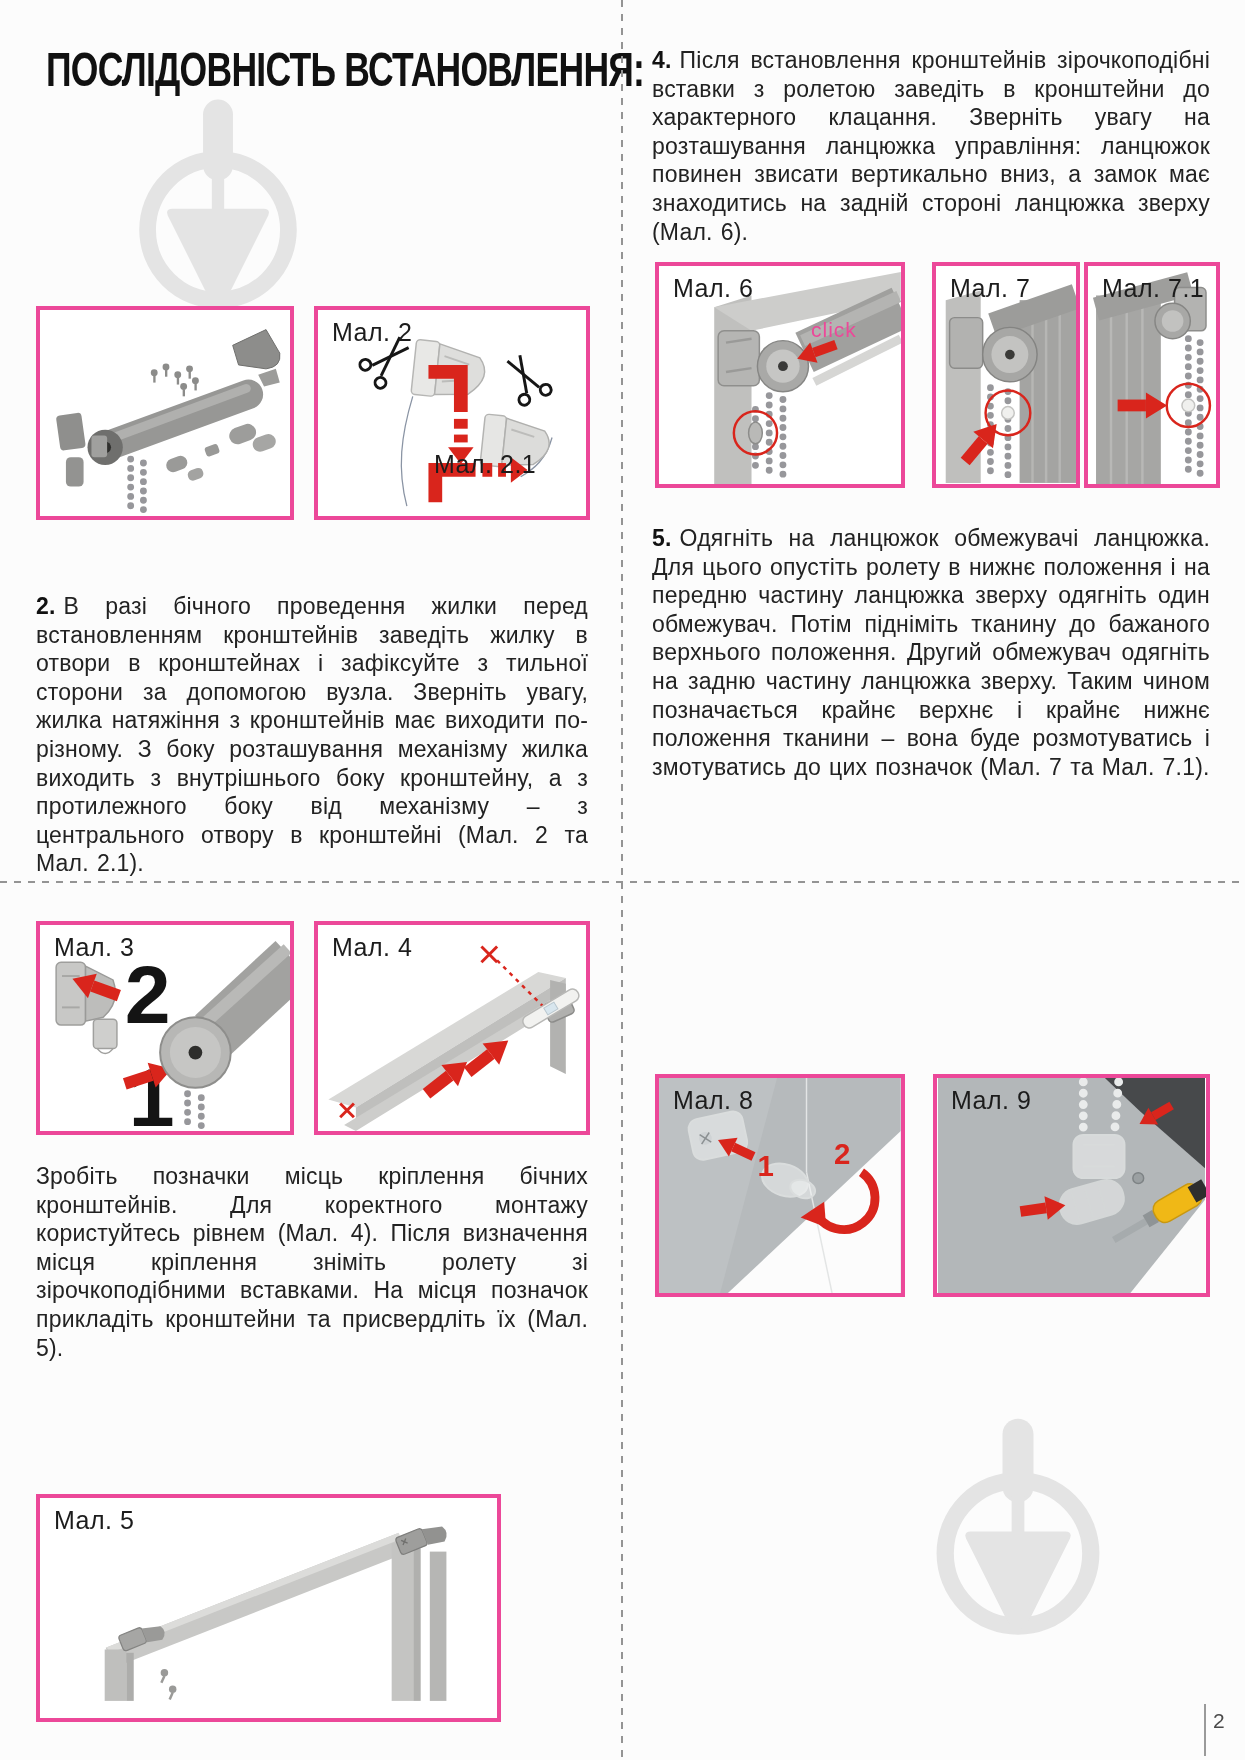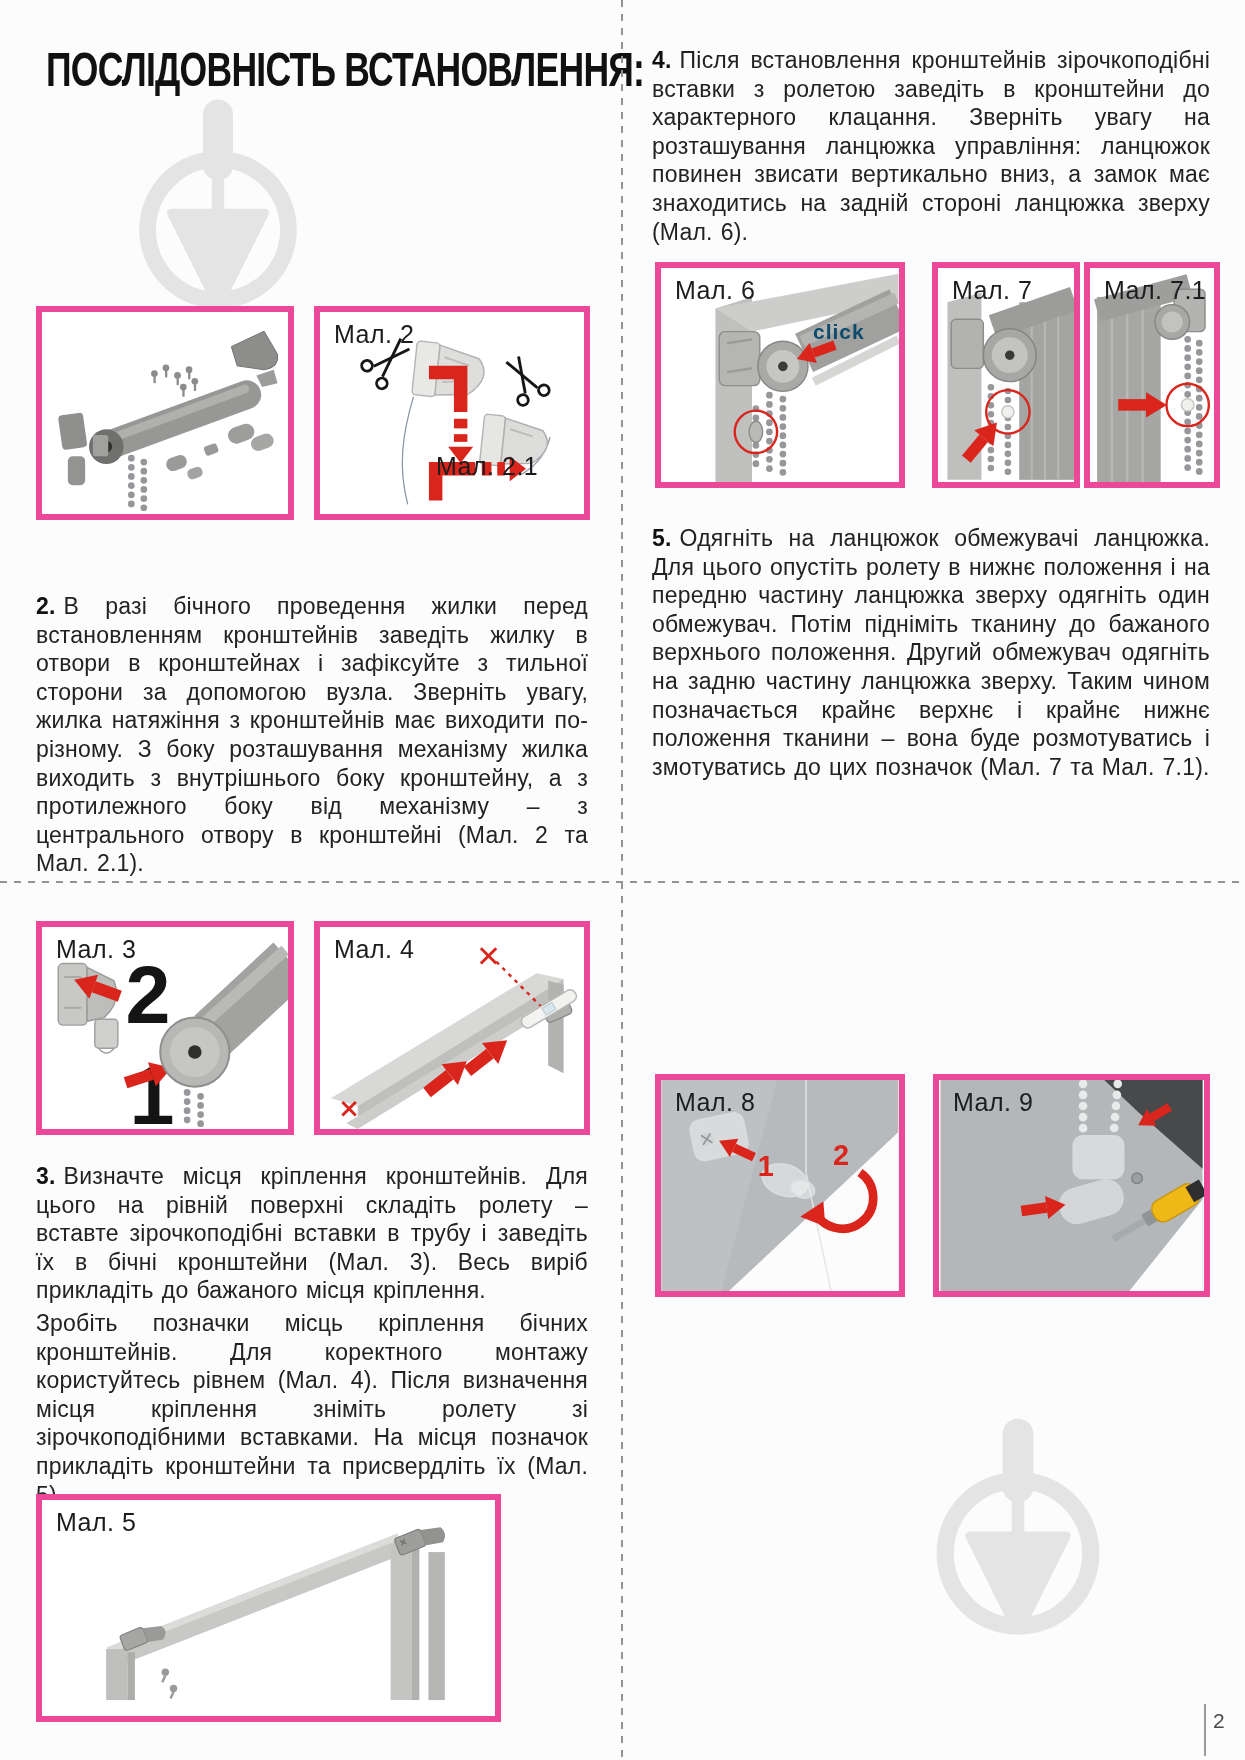--- a/index.html
+++ b/index.html
@@ -23,31 +23,31 @@
     transform:scaleX(0.74); transform-origin:left top; color:#111;
   }
   .para {
     position:absolute; z-index:2; font-size:23px; line-height:28.6px;
     text-align:justify; letter-spacing:0.2px; word-spacing:1.5px; color:#222;
   }
   .para b { font-weight:700; margin-right:8px; color:#111; }
   .para p + p { margin-top:4px; }
   .panel {
     position:absolute; z-index:2; background:#ffffff;
-    border:6px solid #ec4899; overflow:hidden;
+    border:4px solid #ec4899; overflow:hidden;
   }
   .panel svg.art { position:absolute; left:0; top:0; width:100%; height:100%; }
   .fig-label {
     position:absolute; left:14px; top:8px; z-index:4;
     font-size:25px; color:#1c1c1c; letter-spacing:0.5px;
   }
   .fig-label.inner { left:auto; top:auto; }
   .click-label {
     position:absolute; left:152px; top:52px; z-index:4;
-    font-size:21px; font-weight:700; color:#0c4a6e; letter-spacing:1px;text-align:center;
+    font-size:21px; font-weight:400; color:#ec4899; letter-spacing:1px;text-align:center;
   }
   .watermark { position:absolute; z-index:0; }
   .pagenum-line { position:absolute; left:1204px; top:1704px; width:2px; height:52px; background:#9a9a9a; z-index:2; }
   .pagenum { position:absolute; left:1213px; top:1709px; font-size:21px; color:#4a4a4a; z-index:2; }
   .arr { fill:#d9251c; }
   .chain { stroke:#97979b; stroke-width:7; stroke-linecap:round; stroke-dasharray:0 9.5; fill:none; }
   .chain-w { stroke:#e9ebeb; stroke-width:9; stroke-linecap:round; stroke-dasharray:0 11.5; fill:none; }
   .red-num { fill:#d9251c; font-weight:700; font-family:"Liberation Sans",sans-serif; }
   .blk-num { fill:#141414; font-weight:700; font-family:"Liberation Sans",sans-serif; }
   svg text { font-family:"Liberation Sans",sans-serif; }
@@ -74,21 +74,20 @@
   <div class="hdash"></div>
 
   <h1 class="title">ПОСЛІДОВНІСТЬ ВСТАНОВЛЕННЯ:</h1>
 
 
   <div class="para" style="left:36px;top:592px;width:552px">
     <b>2.</b><span>В разі бічного проведення жилки перед встановленням кронштейнів заведіть жилку в отвори в кронштейнах і зафіксуйте з тильної сторони за допомогою вузла. Зверніть увагу, жилка натяжіння з кронштейнів має виходити по-різному. З боку розташування механізму жилка виходить з внутрішнього боку кронштейну, а з протилежного боку від механізму – з центрального отвору в кронштейні (Мал. 2 та Мал. 2.1).</span>
   </div>
 
   <div class="para" style="left:36px;top:1162px;width:552px">
-    <p><b>3.</b><span>Визначте місця кріплення кронштейнів. Для цього на рівній поверхні складіть ролету – вставте зірочкоподібні вставки в трубу і заведіть їх в бічні кронштейни (Мал. 3). Весь виріб прикладіть до бажаного місця кріплення.</span></p>
     <p><span>Зробіть позначки місць кріплення бічних кронштейнів. Для коректного монтажу користуйтесь рівнем (Мал. 4). Після визначення місця кріплення зніміть ролету зі зірочкоподібними вставками. На місця позначок прикладіть кронштейни та присвердліть їх (Мал. 5).</span></p>
   </div>
 
   <div class="para" style="left:652px;top:46px;width:558px">
     <b>4.</b><span>Після встановлення кронштейнів зірочкоподібні вставки з ролетою заведіть в кронштейни до характерного клацання. Зверніть увагу на розташування ланцюжка управління: ланцюжок повинен звисати вертикально вниз, а замок має знаходитись на задній стороні ланцюжка зверху (Мал. 6).</span>
   </div>
 
   <div class="para" style="left:652px;top:524px;width:558px">
     <b>5.</b><span>Одягніть на ланцюжок обмежувачі ланцюжка. Для цього опустіть ролету в нижнє положення і на передню частину ланцюжка зверху одягніть один обмежувач. Потім підніміть тканину до бажаного верхнього положення. Другий обмежувач одягніть на задню частину ланцюжка зверху. Таким чином позначається крайнє верхнє і крайнє нижнє положення тканини – вона буде розмотуватись і змотуватись до цих позначок (Мал. 7 та Мал. 7.1).</span>
   </div>

